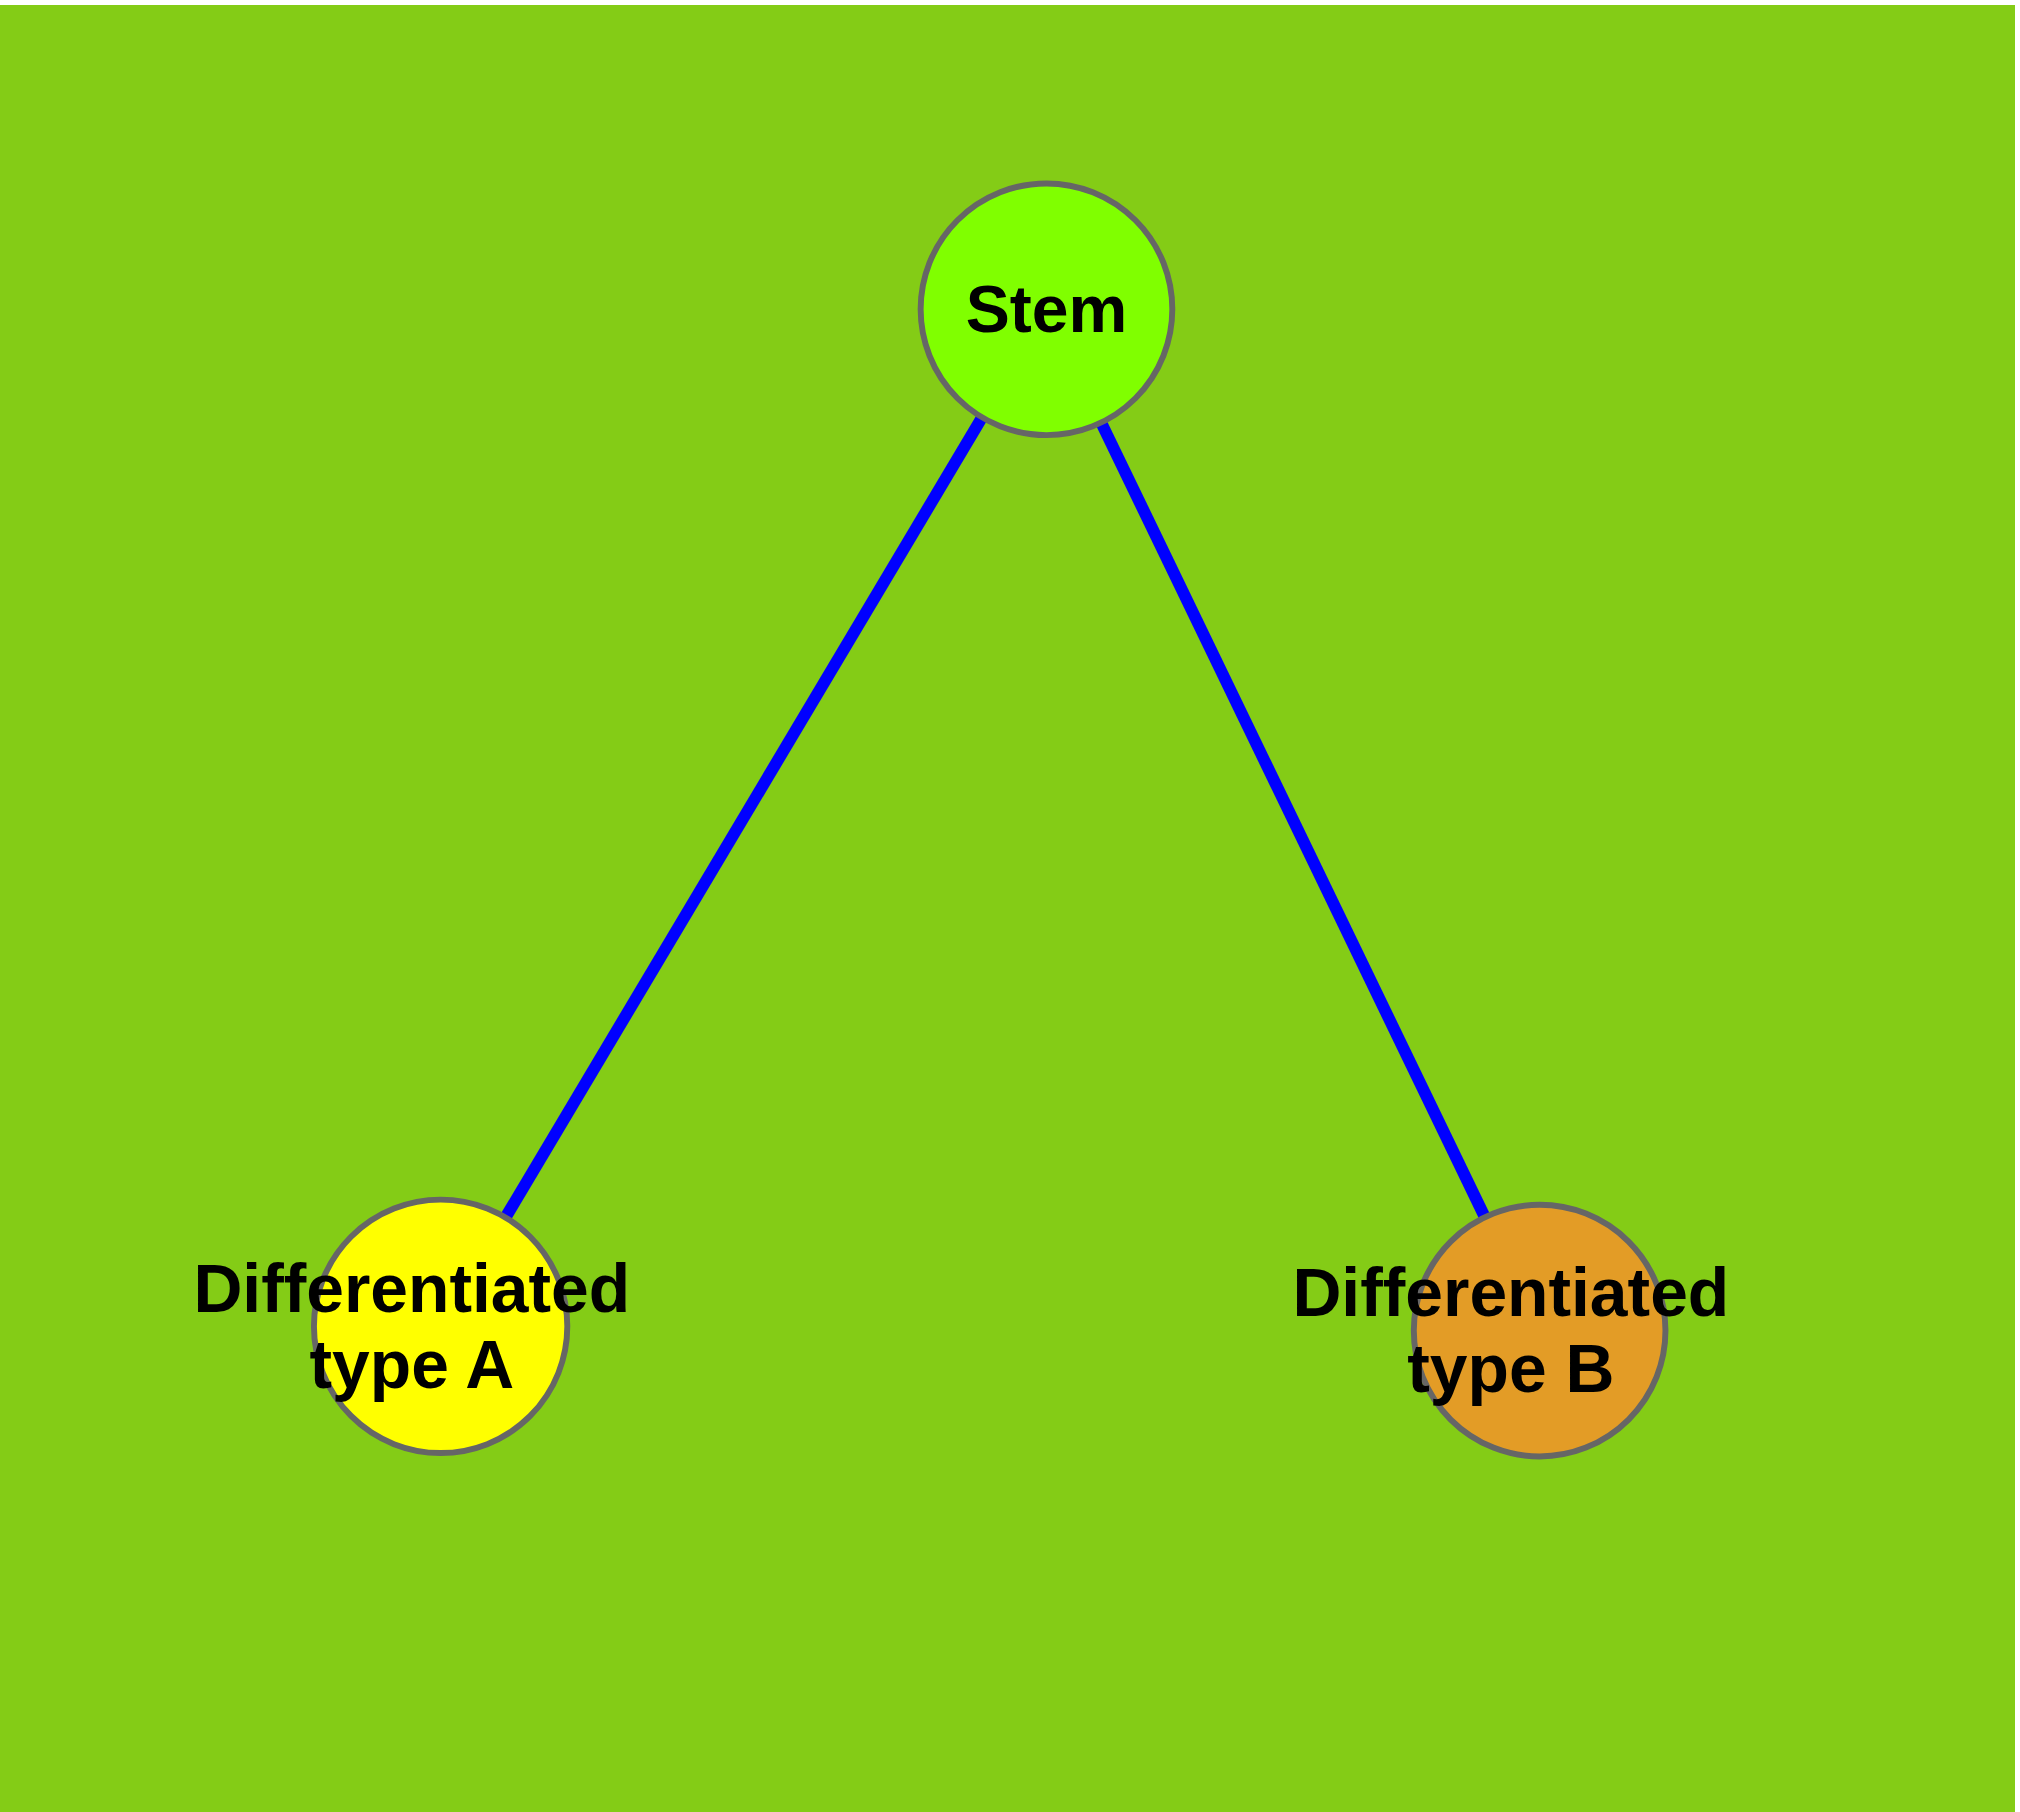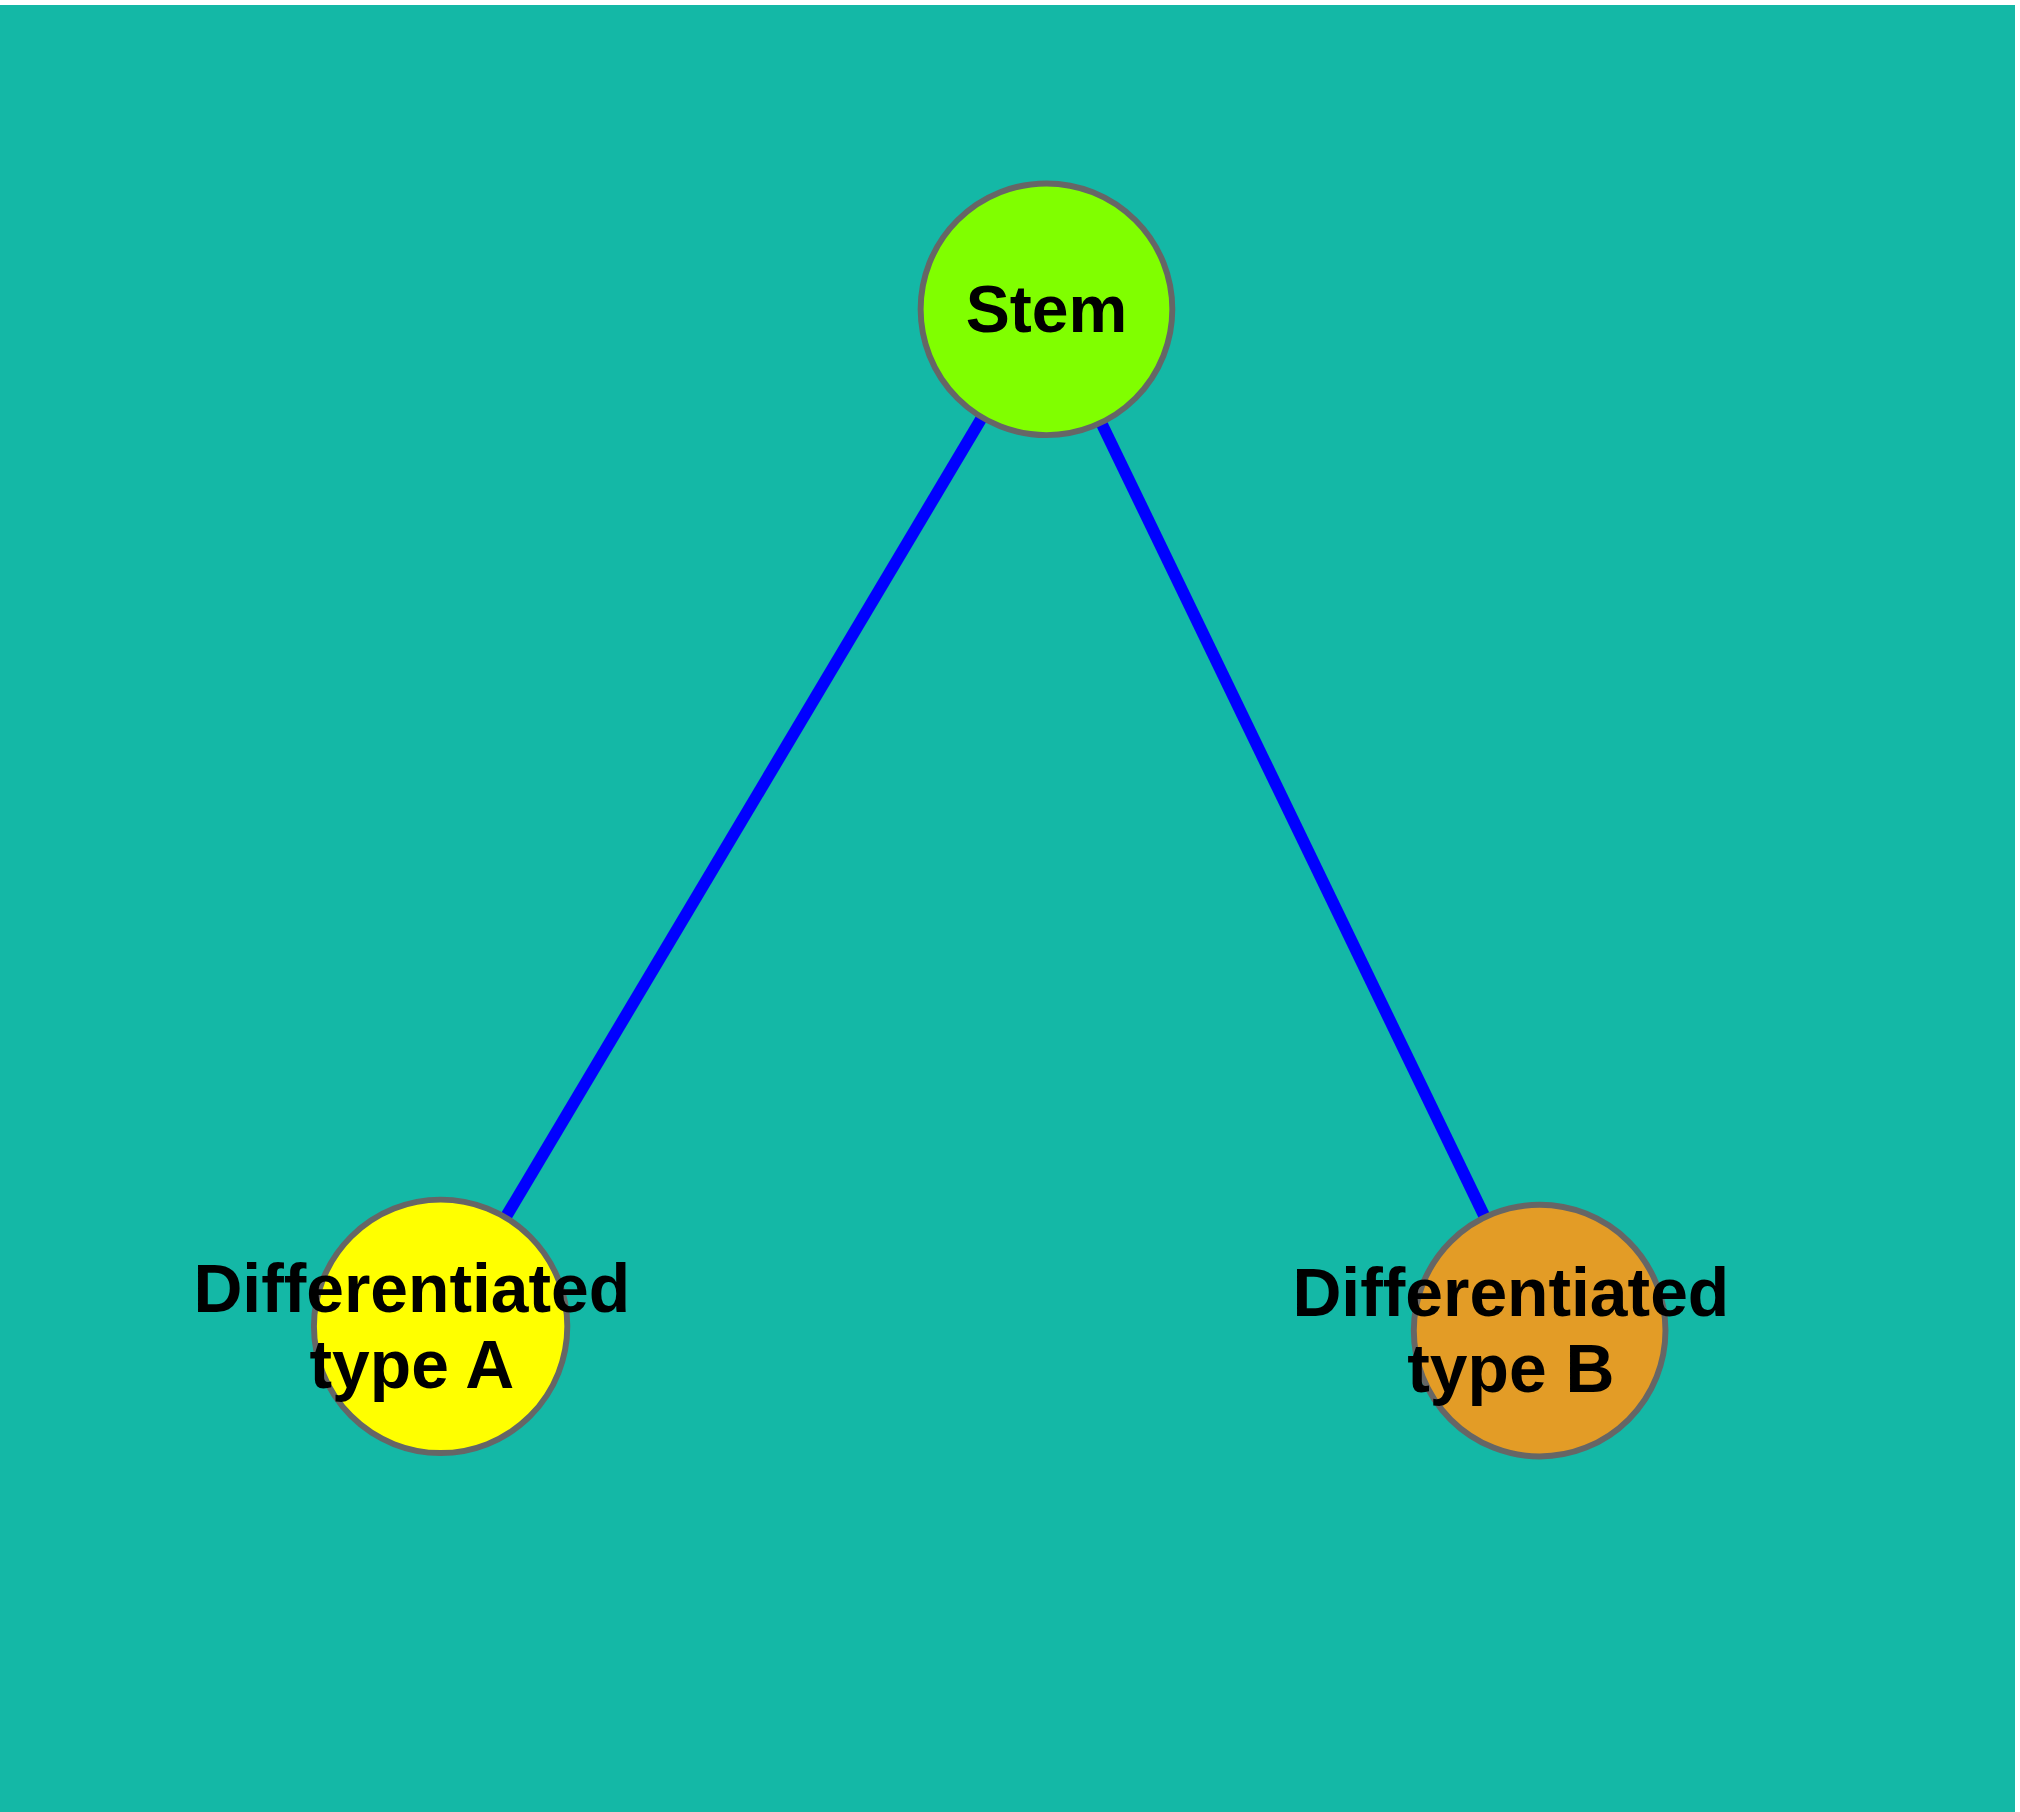--- a/index.html
+++ b/index.html
@@ -14,21 +14,21 @@
     background: #ffffff;
     overflow: hidden;
     font-family: "Liberation Sans", "DejaVu Sans", sans-serif;
   }
   #plot-area {
     position: absolute;
     left: 0px;
     top: 5.1px;
     width: 2015px;
     height: 1807px;
-    background: #14b8a6;
+    background: #84cc16;
   }
   #graph-svg {
     position: absolute;
     left: 0;
     top: 0;
     width: 100%;
     height: 100%;
     display: block;
   }
   .node-label-text {

